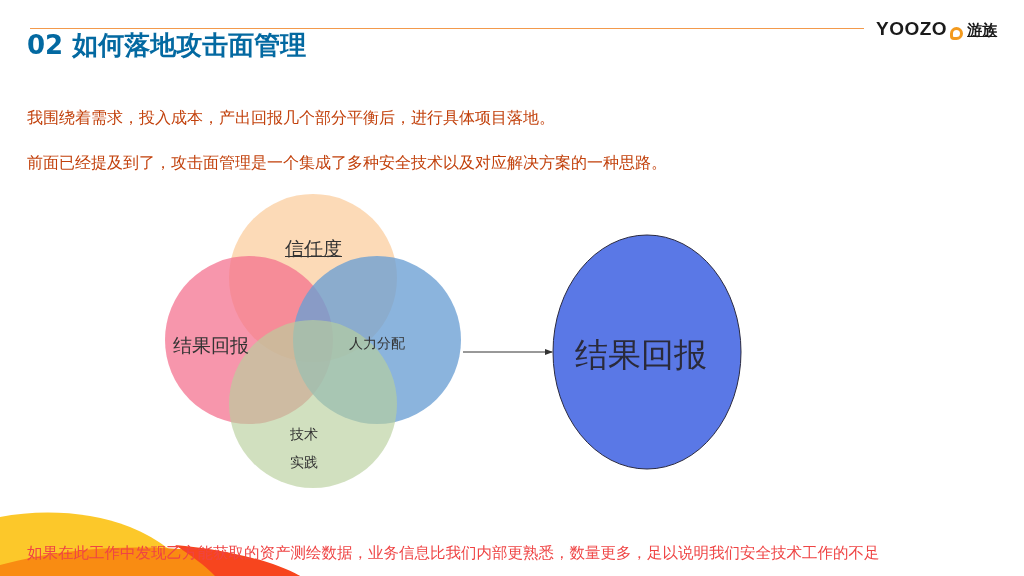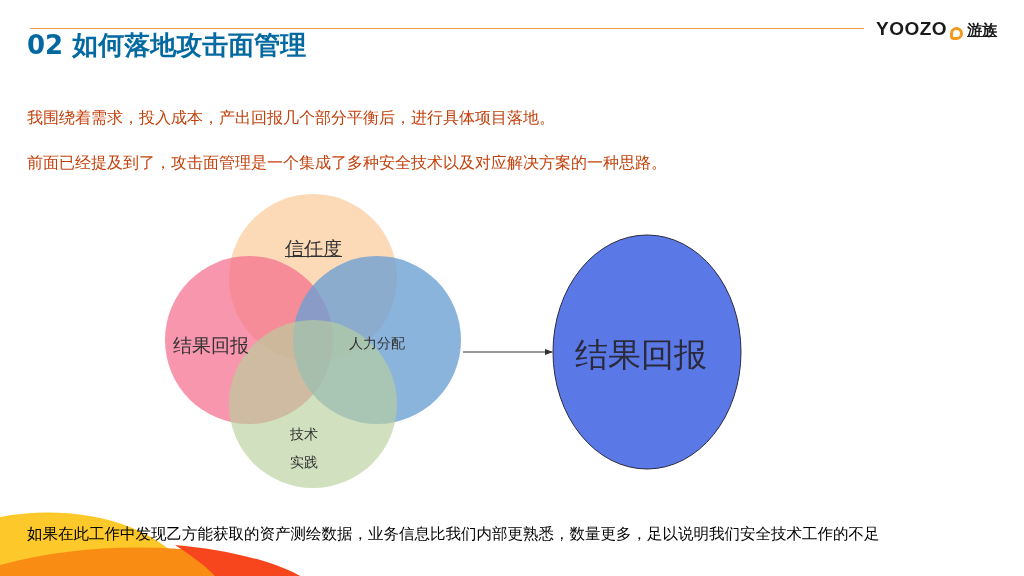--- a/index.html
+++ b/index.html
@@ -44,21 +44,21 @@
     .circle-label {
       position: absolute; color: #333; white-space: nowrap; text-align: center;
     }
     .lbl-trust { left: 285px; top: 236px; font-size: 19px; text-decoration: underline; }
     .lbl-people { left: 173px; top: 333px; font-size: 19px; }
     .lbl-cost { left: 349px; top: 335px; font-size: 14px; }
     .lbl-tech { left: 290px; top: 420px; font-size: 14px; line-height: 28px; }
     .lbl-result { left: 575px; top: 333px; font-size: 33px; color: #2a2a3a; }
     .bottom-deco { position: absolute; left: 0; top: 505px; }
     .bottom-text {
-      position: absolute; left: 27px; top: 524px; font-size: 15.5px; color: #000000;
+      position: absolute; left: 27px; top: 543px; font-size: 15.5px; color: #ef4444;
       white-space: nowrap;
     }
   </style>
 </head>
 <body>
 
 <div class="top-rule"></div>
 
 <div class="logo">
   <span class="logo-text">YOOZO</span>

